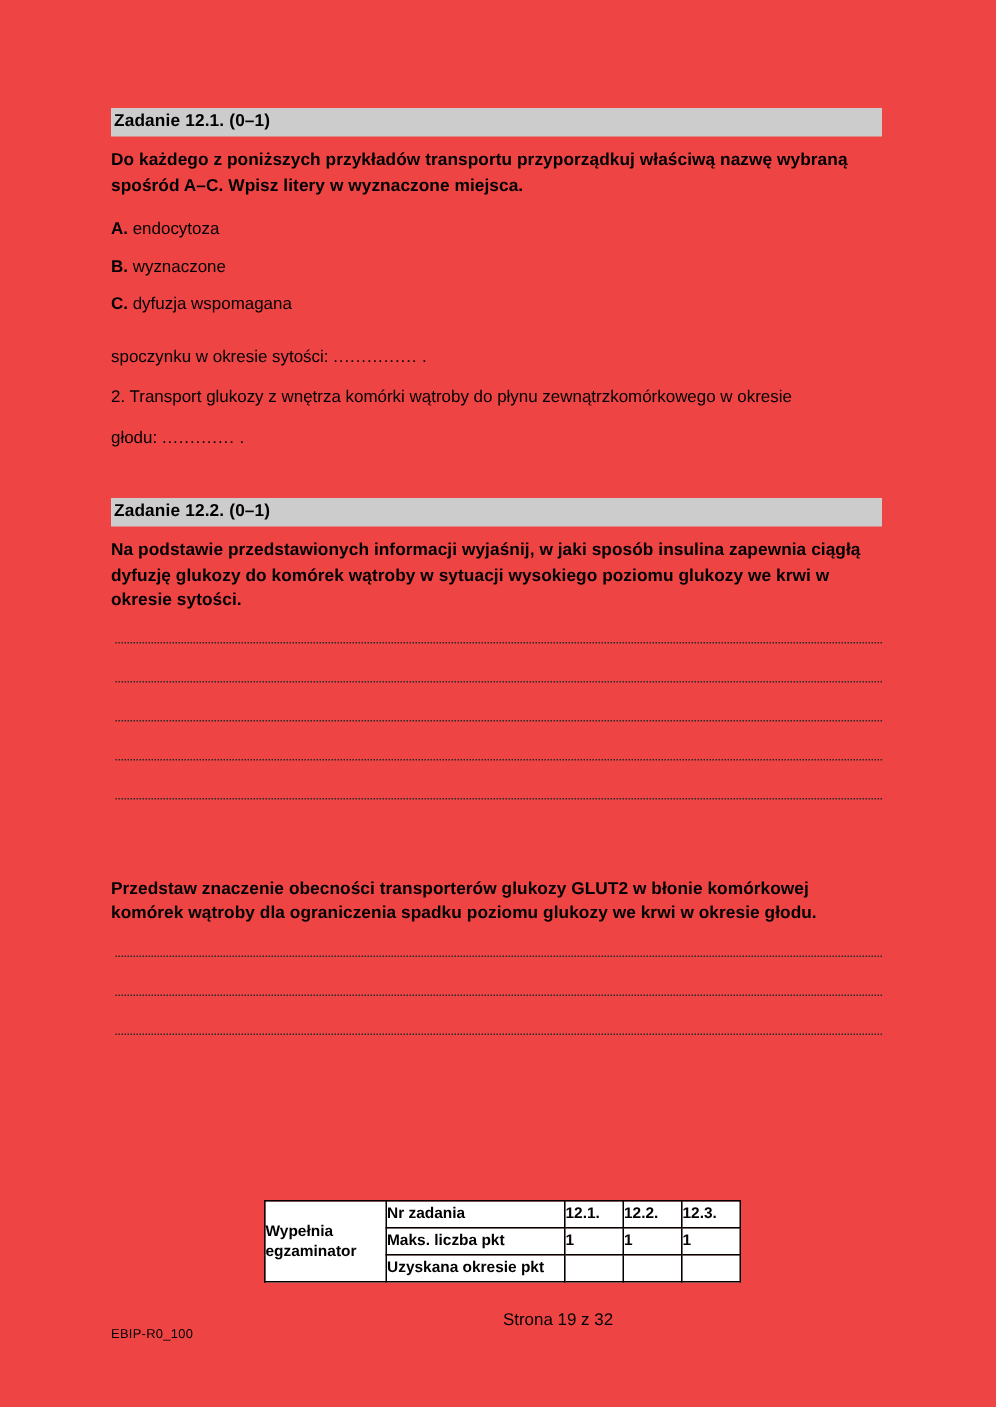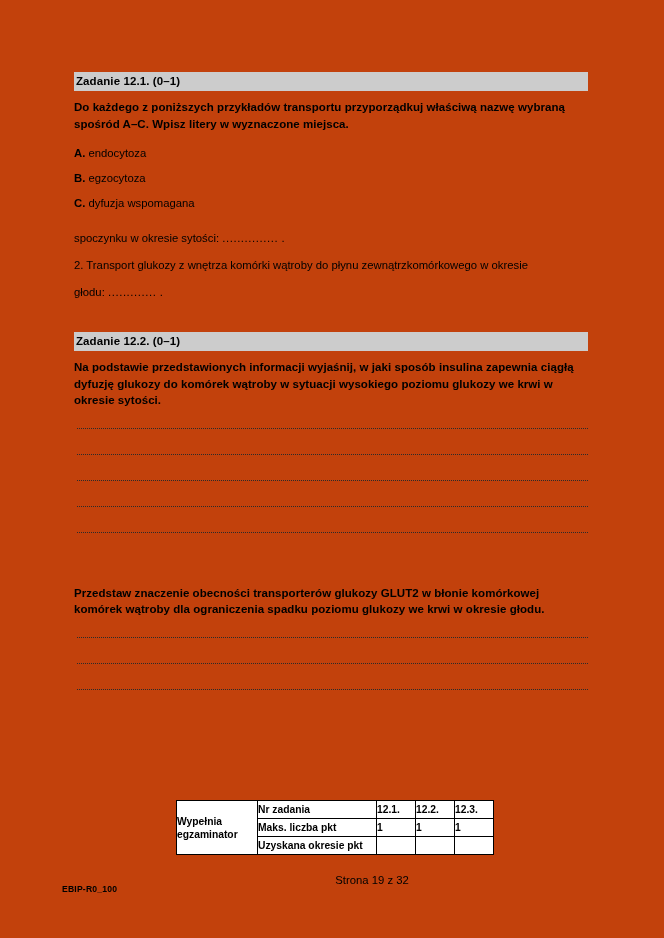--- a/index.html
+++ b/index.html
@@ -13,21 +13,21 @@
     height: 938px;
     font-family: "Liberation Sans", sans-serif;
     color: #000000;
     position: relative;
     overflow: hidden;
   }
   .page {
     position: relative;
     width: 664px;
     height: 938px;
-    background: #c2410c;
+    background: #ef4444;
   }
   .content {
     position: absolute;
     left: 74px;
     top: 72px;
     width: 514px;
   }
 
   
   .task-header {
@@ -127,24 +127,24 @@
   td.num-col {
     width: 38px;
   }
   td.empty-col {
     height: 19px;
   }
 
   
   .footer-code {
     position: absolute;
-    left: 62px;
+    left: 74px;
     top: 884px;
     font-size: 8.6px;
-    font-weight: bold;
+    font-weight: normal;
     letter-spacing: 0.2px;
   }
   .footer-page {
     position: absolute;
     left: 0;
     top: 874px;
     width: 664px;
     text-align: center;
     font-size: 11.3px;
     margin-left: 40px;
@@ -160,21 +160,21 @@
     <div class="task-header">Zadanie 12.1. (0–1)</div>
     <div class="task-command">Do każdego z poniższych przykładów transportu przyporządkuj właściwą nazwę wybraną spośród A–C. Wpisz litery w wyznaczone miejsca.</div>
 
     <div class="options">
       <div class="option">
         <span class="opt-letter">A.</span>
         <span>endocytoza</span>
       </div>
       <div class="option">
         <span class="opt-letter">B.</span>
-        <span>egzocytoza</span>
+        <span>wyznaczone</span>
       </div>
       <div class="option">
         <span class="opt-letter">C.</span>
         <span>dyfuzja wspomagana</span>
       </div>
     </div>
 
     <div class="items">
       <div class="item">
         <div>

